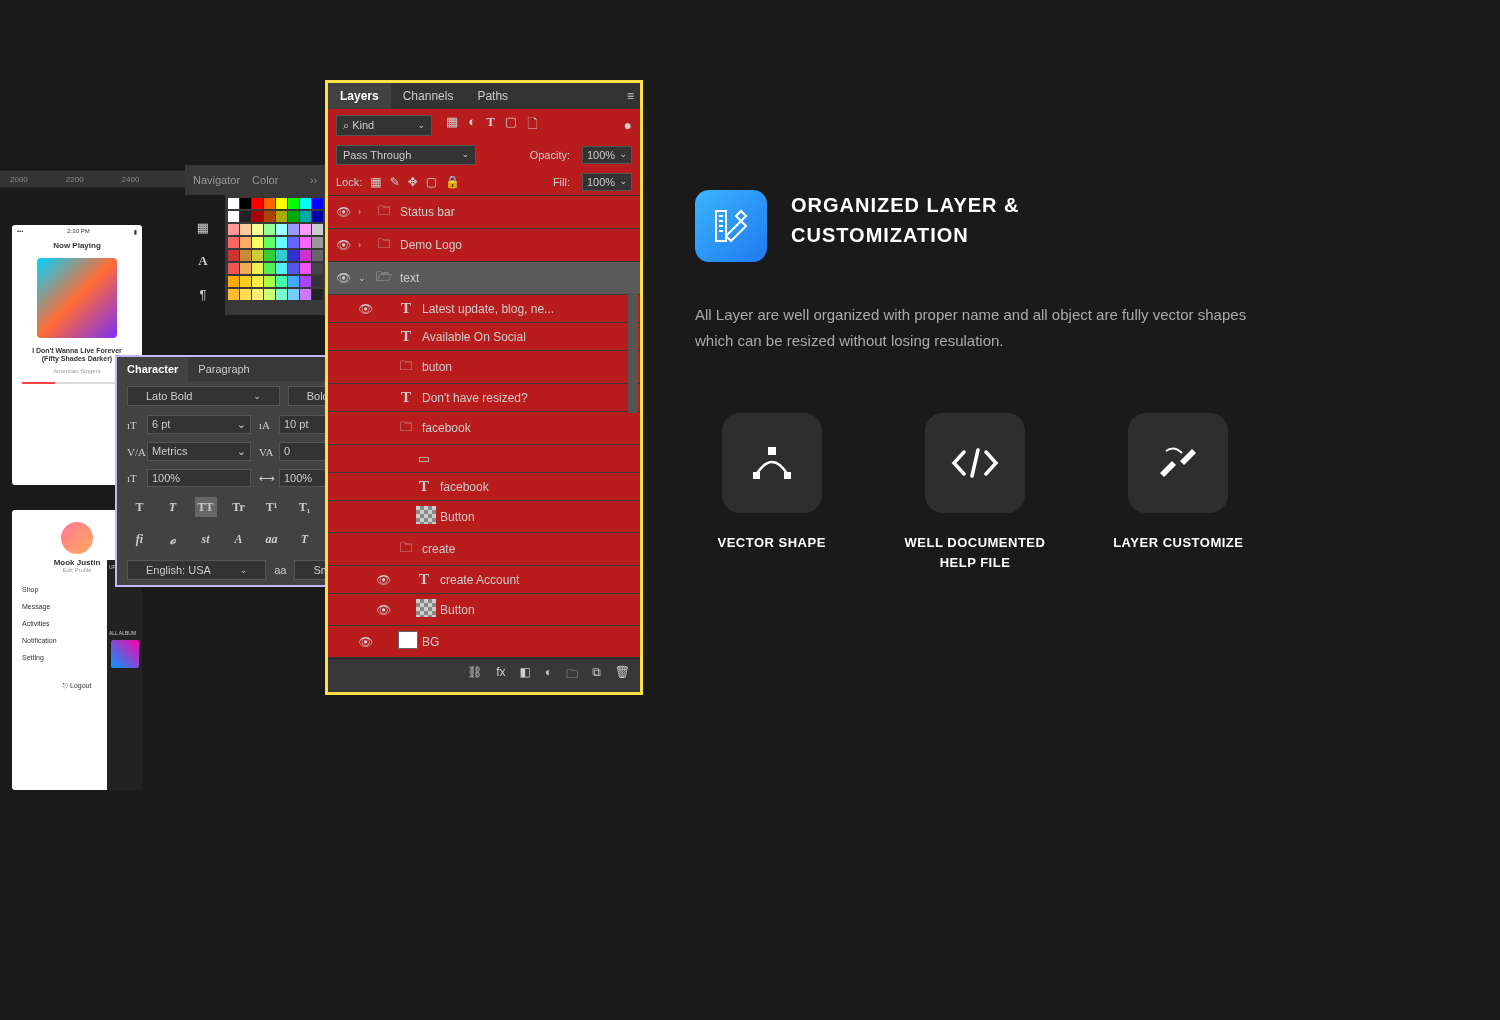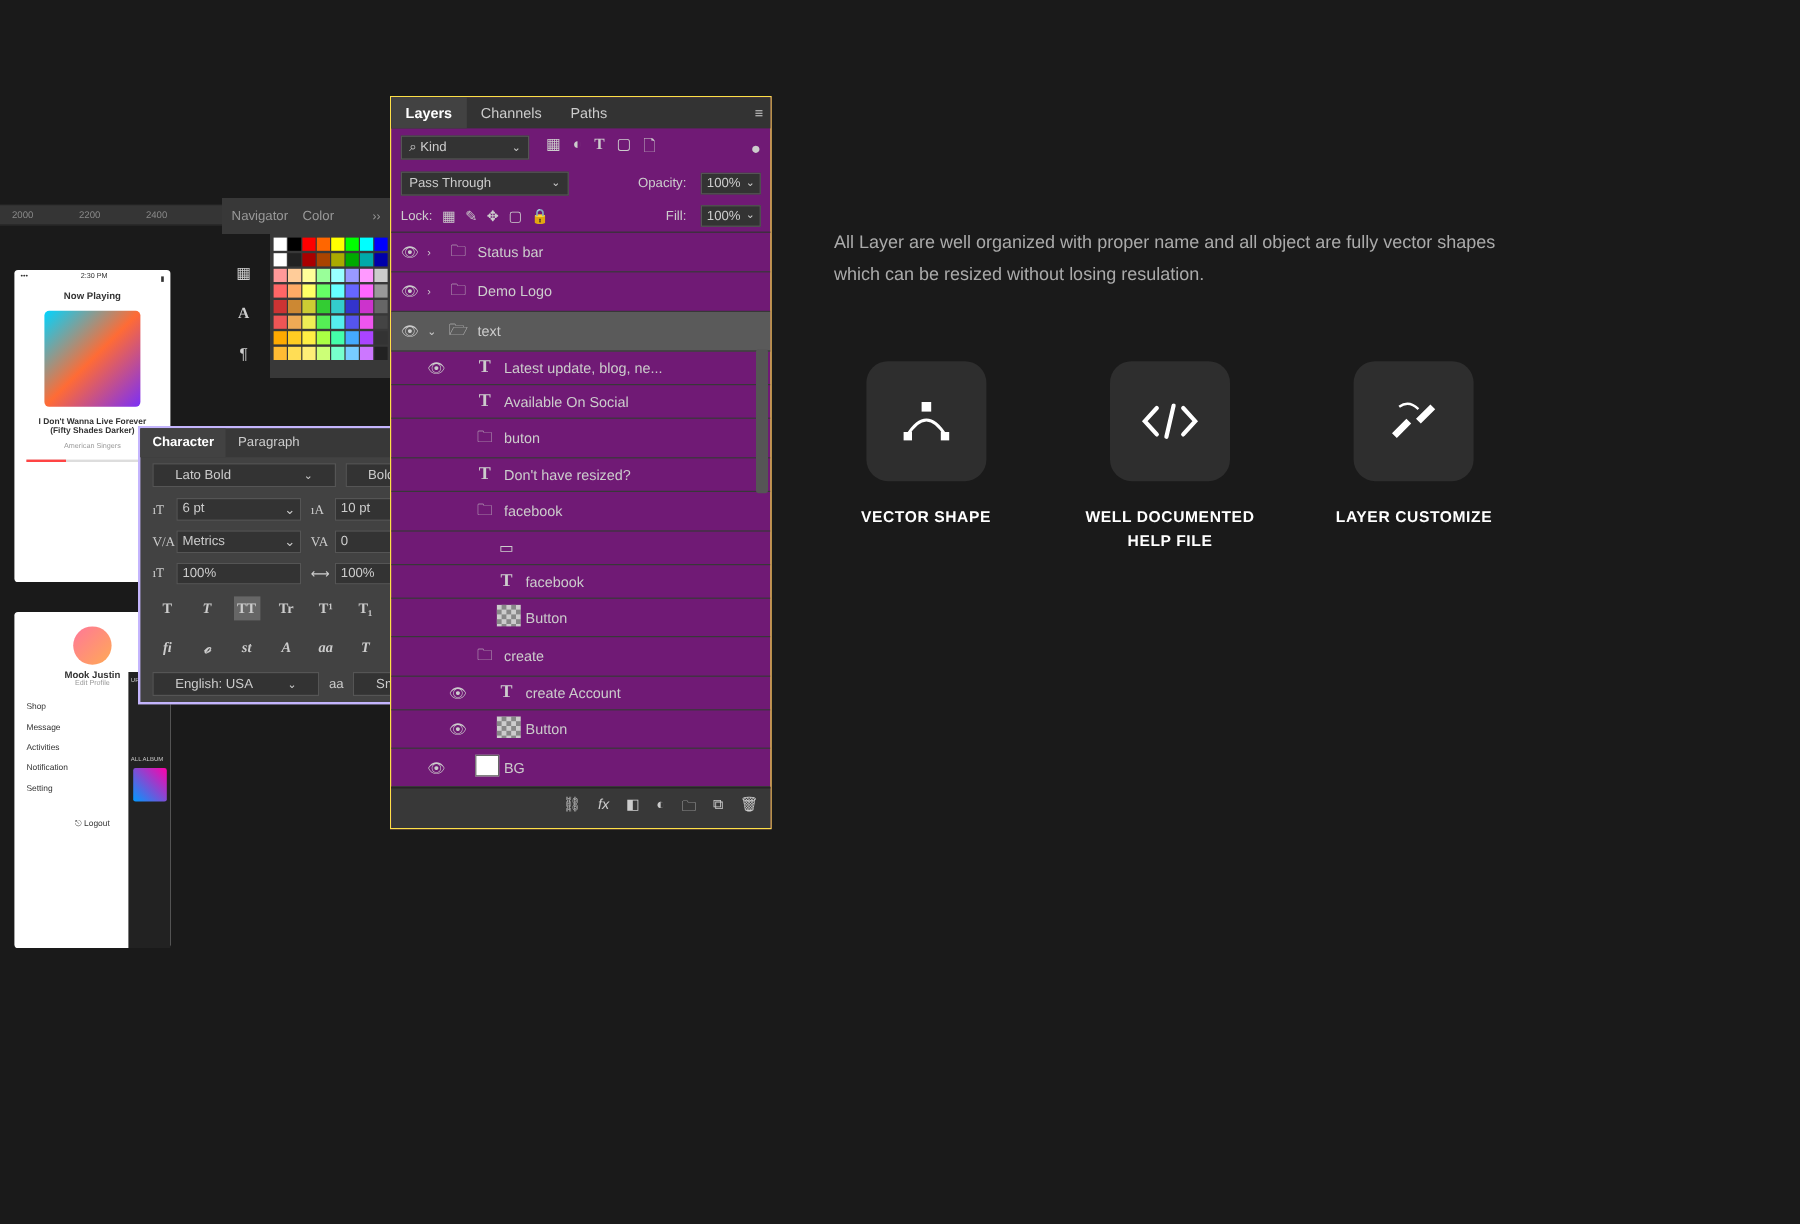--- a/index.html
+++ b/index.html
@@ -39,27 +39,27 @@
 .char-sel .ch{font-size:9px}
 .char-half{display:flex;gap:8px;padding:4px 10px}
 .char-half>div{flex:1;display:flex;align-items:center;gap:4px}
 .char-half .lbl{font-size:11px;width:16px;font-family:serif}
 .char-half .val{background:#333;border:1px solid #555;padding:2px 4px;flex:1;display:flex;justify-content:space-between;font-size:11px}
 .type-row{display:flex;padding:6px 10px;gap:8px;justify-content:space-around}
 .type-btn{width:22px;height:20px;display:flex;align-items:center;justify-content:center;font-size:12px;font-weight:bold;font-family:serif}
 .type-btn.active{background:#666}
 .color-row{display:flex;padding:5px 10px;align-items:center;gap:8px}
 .color-box{width:42px;height:18px;background:#333;border:1px solid #555}
-.layers-panel{position:absolute;top:80px;left:325px;width:318px;background:#701a75;font-size:12px;color:#ccc;border:1px solid #fde047}
+.layers-panel{position:absolute;top:80px;left:325px;width:318px;background:#b91c1c;font-size:12px;color:#ccc;border:3px solid #fde047}
 .lay-tabs{display:flex;background:#333;align-items:center;padding-right:6px}
 .lay-tabs .tab{padding:6px 12px;font-size:12px}
 .lay-tabs .tab.active{background:#424242;color:#fff;font-weight:bold}
 .lay-tabs .mn{margin-left:auto;font-size:12px}
 .lay-row1{display:flex;padding:5px 8px;align-items:center;gap:6px}
-.kind-sel{background:#333;border:1px solid #555;padding:3px 6px;font-size:11px;display:flex;align-items:center;gap:4px;width:107px;justify-content:space-between}
+.kind-sel{background:#333;border:1px solid #555;padding:3px 6px;font-size:11px;display:flex;align-items:center;gap:4px;width:96px;justify-content:space-between}
 .filt-ic{display:flex;gap:10px;font-size:13px;margin-left:8px}
 .lay-row2{display:flex;padding:4px 8px;align-items:center;gap:8px}
 .blend-sel{background:#333;border:1px solid #555;padding:3px 6px;font-size:11px;width:140px;display:flex;justify-content:space-between}
 .opac{font-size:11px;margin-left:auto}
 .opac-v{background:#333;border:1px solid #555;padding:2px 4px;font-size:11px;width:50px;display:flex;justify-content:space-between;margin-left:4px}
 .lay-row3{display:flex;padding:4px 8px;align-items:center;gap:8px;font-size:11px;border-bottom:1px solid #333}
 .lock-ic{display:flex;gap:8px;font-size:12px}
 .layer-list{max-height:620px;overflow:hidden}
 .layer{display:flex;align-items:center;padding:5px 8px;gap:8px;border-bottom:1px solid #383838;min-height:28px}
 .layer.sel{background:#5a5a5a}
@@ -445,31 +445,41 @@
       </div>
       <div class="layer ind1">
         <span class="eye">👁</span>
         <span class="tw"></span>
         <span class="fic"><span class="thm" style="display:inline-block;background:#fff"></span></span>
         <span class="nm">BG</span>
       </div>
     </div>
   <div class="lay-foot">
     <span>⛓</span>
-    <span style="font-style:italic">fx</span>
+    <span style="">fx</span>
     <span>◧</span>
     <span>◐</span>
     <span>🗀</span>
     <span>⧉</span>
     <span>🗑</span>
   </div>
   <div class="scrollbar"></div>
 </div>
 
 <div class="right-side">
+  <div class="hero">
+    <div class="hero-ic">
+      <svg width="40" height="40" viewBox="0 0 40 40">
+          <path d="M5 5 L15 5 L15 35 L5 35 Z M8 10 h4 M8 15 h4 M8 20 h4 M8 25 h4 M20 35 L35 20 L30 15 L15 30 Z M30 15 L35 10 L30 5 L25 10 Z" stroke="#fff" stroke-width="2" fill="none"></path>
+        </svg>
+    </div>
+    <div class="hero-txt">
+      <div class="hero-title"><span>ORGANIZED LAYER &amp;</span><br><span>CUSTOMIZATION</span></div>
+    </div>
+  </div>
   <div class="desc">All Layer are well organized with proper name and all object are fully vector shapes which can be resized without losing resulation.</div>
   <div class="feat-row">
     <div class="feat">
       <div class="feat-ic">
         <svg width="44" height="44" viewBox="0 0 44 44">
             <path d="M6 34 Q22 8 38 34" stroke="#fff" stroke-width="2.5" fill="none"></path>
             <rect x="3" y="31" width="7" height="7" fill="#fff"></rect>
             <rect x="34" y="31" width="7" height="7" fill="#fff"></rect>
             <rect x="18" y="6" width="8" height="8" fill="#fff"></rect>
           </svg>

